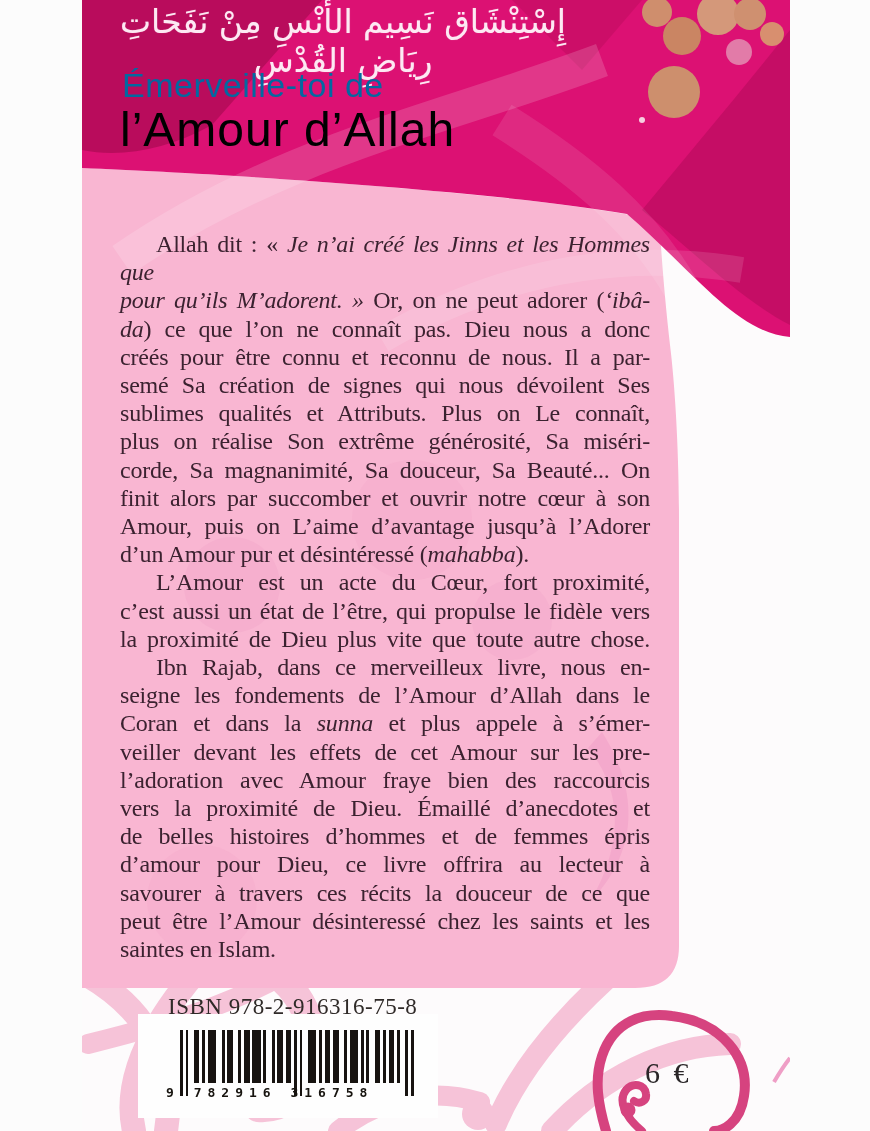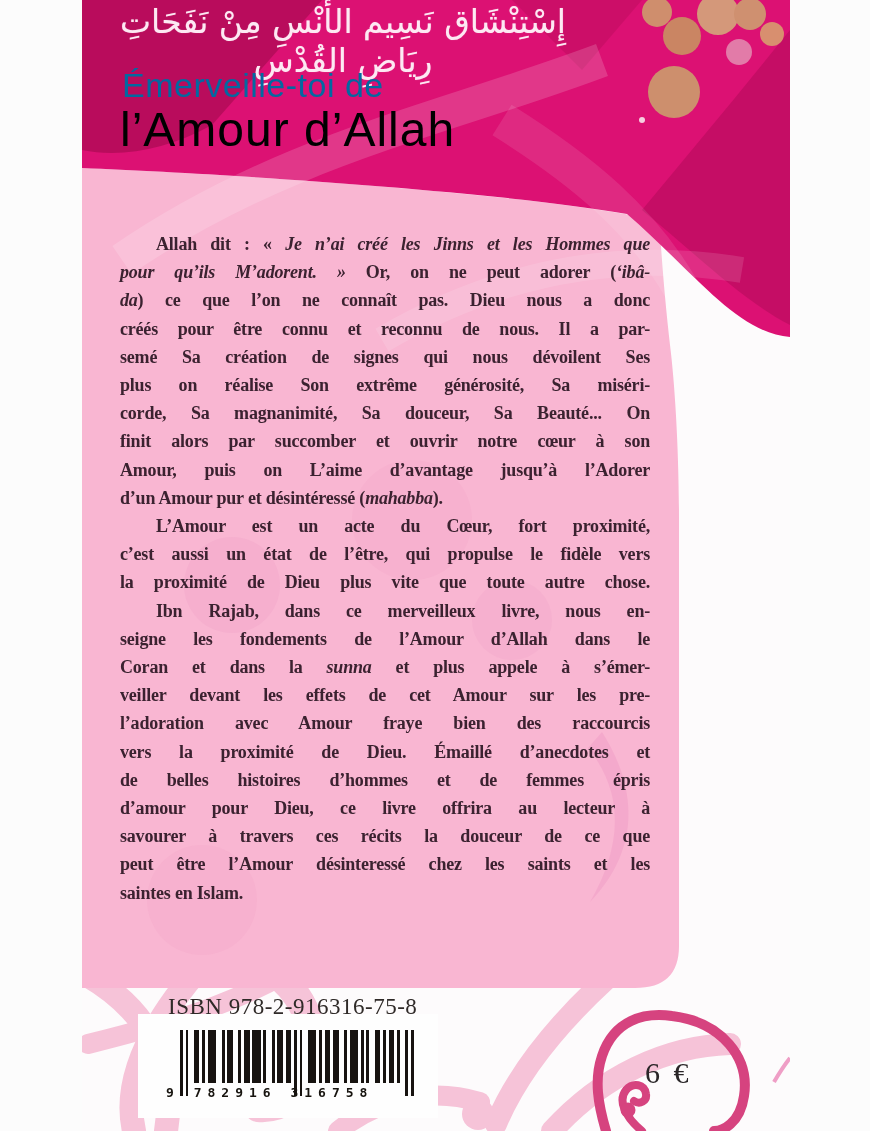--- a/index.html
+++ b/index.html
@@ -10,21 +10,21 @@
 
   .arabic{position:absolute;left:36px;top:2px;width:450px;text-align:center;
           font-family:"DejaVu Sans", sans-serif;font-size:33px;color:#fde9f3;
           direction:rtl;letter-spacing:1px;text-shadow:0 0 1px rgba(255,255,255,.4);}
   .title-prefix{position:absolute;left:40px;top:66px;font-family:Liberation Sans, sans-serif;
           font-size:34px;color:#0369a1;letter-spacing:.5px;}
   .title-main{position:absolute;left:38px;top:102px;font-family:"Liberation Sans", sans-serif;
           font-size:48px;color:#000000;letter-spacing:1px;}
 
   #synopsis{position:absolute;left:38px;top:230px;width:530px;color:#3b2230;
-          font-size:18px;line-height:28.2px;letter-spacing:-0.2px;font-weight:bold;}
+          font-size:24px;line-height:28.2px;letter-spacing:-0.2px;}
   .syn-line{text-align:justify;text-align-last:justify;white-space:normal;}
   .syn-line.endline{text-align-last:left;}
   .syn-line.indent{text-indent:36px;}
   .syn-line em{font-style:italic;}
 
   .isbn{position:absolute;left:86px;top:994px;font-size:23px;color:#2f2a28;letter-spacing:.5px;}
   #barcode{position:absolute;left:98px;top:1030px;width:234px;height:66px;display:flex;align-items:flex-start;}
   #barcode .bar{background:#171310;}
   .barcode-digits{position:absolute;left:84px;top:1085px;width:260px;
           font-family:"DejaVu Sans Mono", monospace;font-weight:bold;font-size:13px;
@@ -100,20 +100,21 @@
     <div class="arabic">إِسْتِنْشَاق نَسِيم الأُنْسِ مِنْ نَفَحَاتِ رِيَاضِ القُدْسِ</div>
     <div class="title-prefix">Émerveille-toi de</div>
     <div class="title-main">l’Amour d’Allah</div>
 
     <div id="synopsis">
         <div class="syn-line indent"><span>Allah dit : « </span><em>Je n’ai créé les Jinns et les Hommes que</em></div>
         <div class="syn-line"><em>pour qu’ils M’adorent. »</em><span>  Or, on ne peut adorer (</span><em>‘ibâ-</em></div>
         <div class="syn-line"><em>da</em><span>) ce que l’on ne connaît pas. Dieu nous a donc</span></div>
         <div class="syn-line"><span>créés pour être connu et reconnu de nous. Il a par-</span></div>
         <div class="syn-line"><span>semé Sa création de signes qui nous dévoilent Ses</span></div>
+        <div class="syn-line"><span>sublimes qualités et Attributs. Plus on Le connaît,</span></div>
         <div class="syn-line"><span>plus on réalise Son extrême générosité, Sa miséri-</span></div>
         <div class="syn-line"><span>corde, Sa magnanimité, Sa douceur, Sa Beauté... On</span></div>
         <div class="syn-line"><span>finit alors par succomber et ouvrir notre cœur à son</span></div>
         <div class="syn-line"><span>Amour, puis on L’aime d’avantage jusqu’à l’Adorer</span></div>
         <div class="syn-line endline"><span>d’un Amour pur et désintéressé (</span><em>mahabba</em><span>).</span></div>
         <div class="syn-line indent"><span>L’Amour est un acte du Cœur, fort proximité,</span></div>
         <div class="syn-line"><span>c’est aussi un état de l’être, qui propulse le fidèle vers</span></div>
         <div class="syn-line"><span>la proximité de Dieu plus vite que toute autre chose.</span></div>
         <div class="syn-line indent"><span>Ibn Rajab, dans ce merveilleux livre, nous en-</span></div>
         <div class="syn-line"><span>seigne les fondements de l’Amour d’Allah dans le</span></div>

